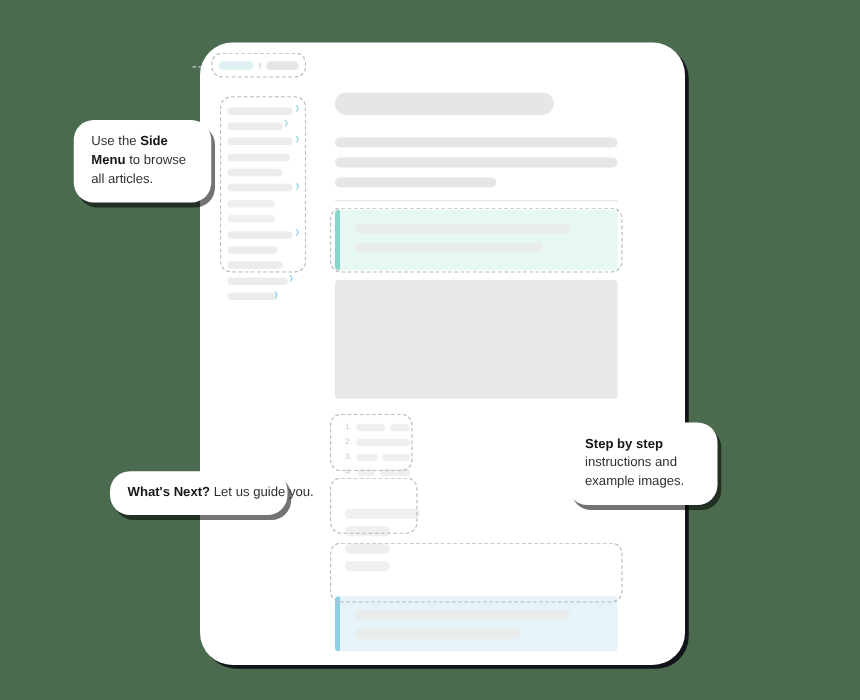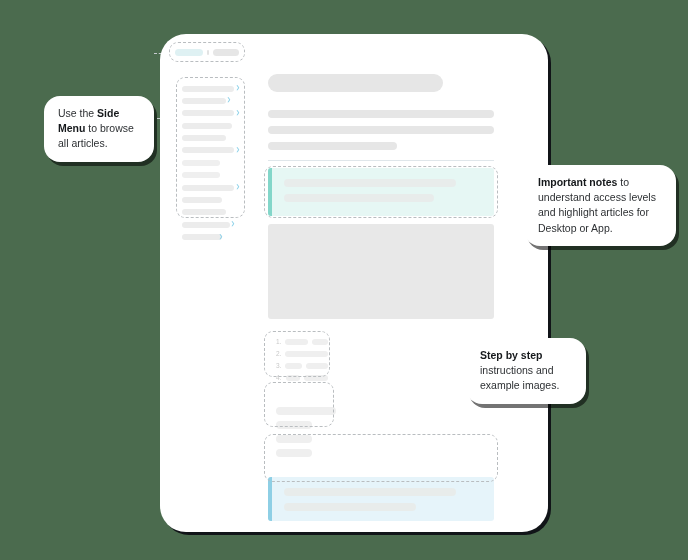--- a/index.html
+++ b/index.html
@@ -252,27 +252,27 @@
         <span class="chev" style="right:18px;">❯</span>
       </div>
   </div>
 
   <div class="dash" style="left:264px; top:166px; width:234px; height:52px;"></div>
   <div class="dash" style="left:264px; top:331px; width:66px; height:46px;"></div>
   <div class="dash" style="left:264px; top:382px; width:70px; height:45px;"></div>
   <div class="dash" style="left:264px; top:434px; width:234px; height:48px;"></div>
 
 
-  <div class="callout" style="left:44px; top:96px; width:110px;">
+  <div class="callout" style="left:59px; top:96px; width:110px;">
     <span>Use the </span><b>Side Menu</b><span> to browse all articles.</span>
   </div>
 
-  <div class="callout" style="left:524px; top:165px; width:152px;">
-    <b>Important notes</b><span> to understand access levels and highlight articles for Desktop or App.</span>
-  </div>
-
-  <div class="callout" style="left:466px; top:338px; width:120px;">
+
+  <div class="callout" style="left:454px; top:338px; width:120px;">
     <b>Step by step</b><span> instructions and example images.</span>
   </div>
 
+  <div class="callout" style="left:88px; top:377px; width:142px; white-space:nowrap;">
+    <b>What's Next?</b><span> Let us guide you.</span>
+  </div>
 
 
 </div>
 
 </body></html>

